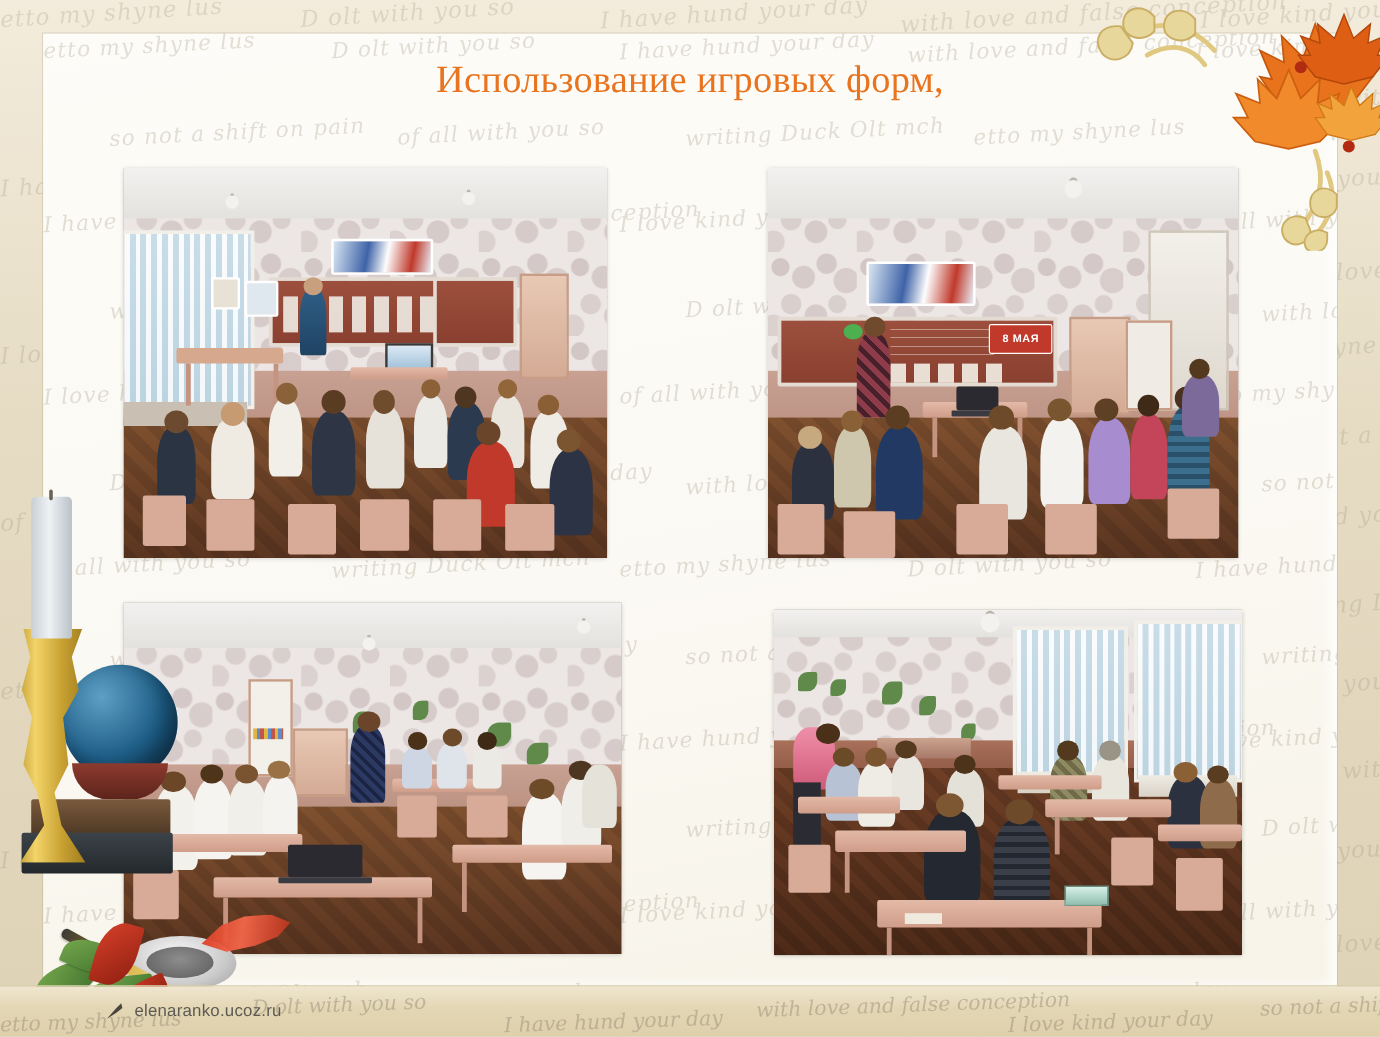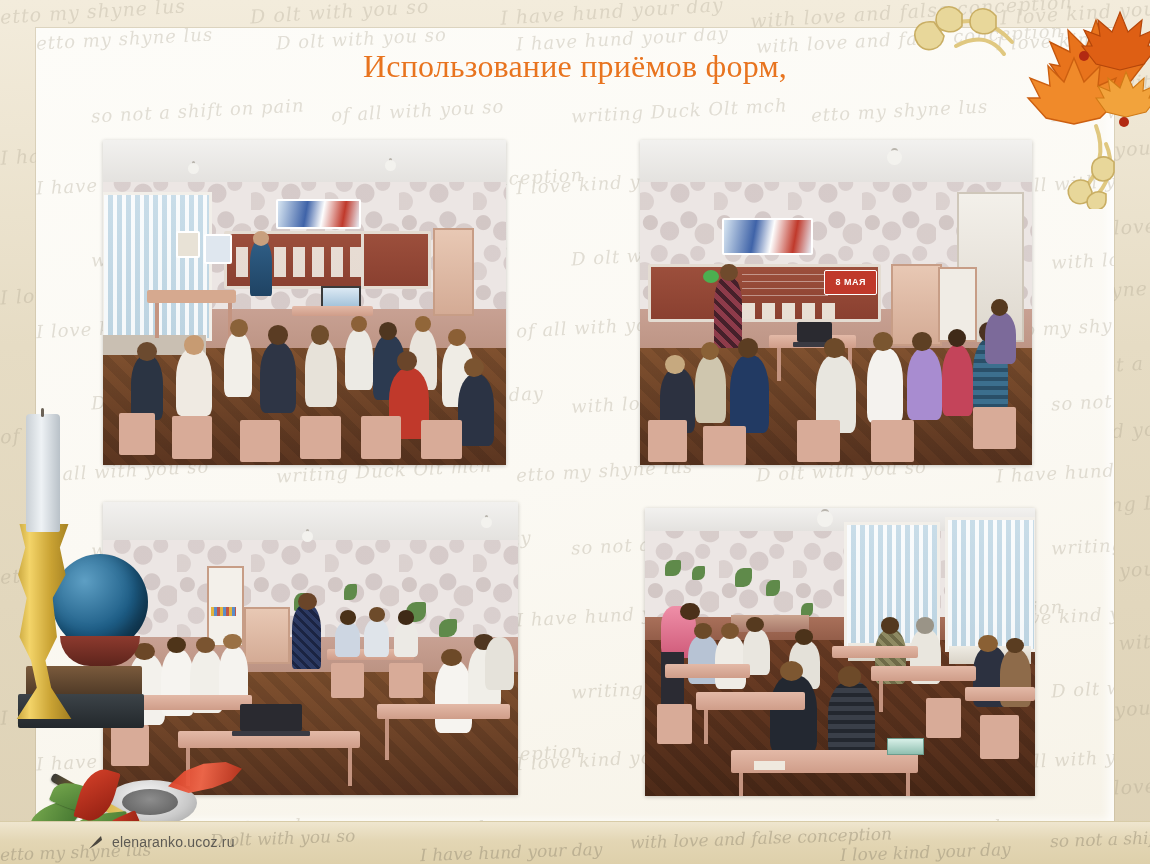--- a/index.html
+++ b/index.html
@@ -306,21 +306,21 @@
         <span class="ln" style="left:960px;top:720px">of all with you so</span>
         <span class="ln" style="left:55px;top:792px">writing Duck Olt mch</span>
         <span class="ln" style="left:295px;top:792px">etto my shyne lus</span>
         <span class="ln" style="left:535px;top:792px">D olt with you so</span>
         <span class="ln" style="left:775px;top:792px">I have hund your day</span>
         <span class="ln" style="left:1015px;top:792px">with love and false conception</span>
       </div>
   </div>
 
   <div class="title">
-    <span>Использование приёмов форм,</span>
+    <span>Использование игровых форм,</span>
   </div>
 
   <div class="photo ph1">
     <div class="scene">
       <div class="wall papered"></div>
       <div class="ceiling"></div>
       <div class="dado"></div>
       <div class="floor parquet"></div>
 
       <div class="window curtain" style="left:-2px;top:16%;width:26%;height:44%"></div>

